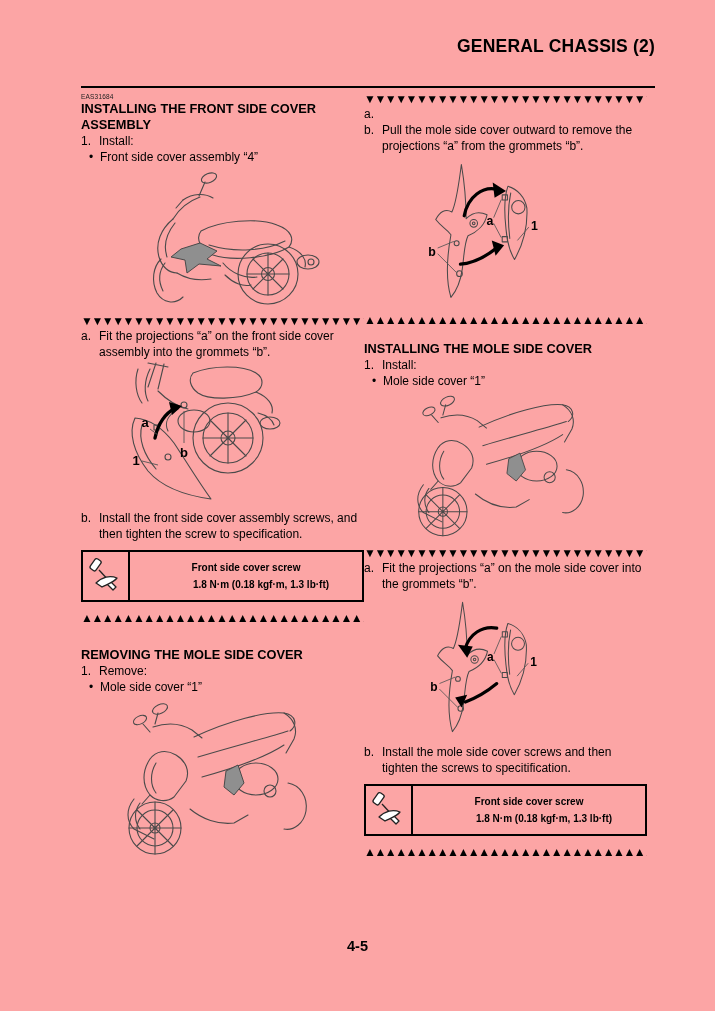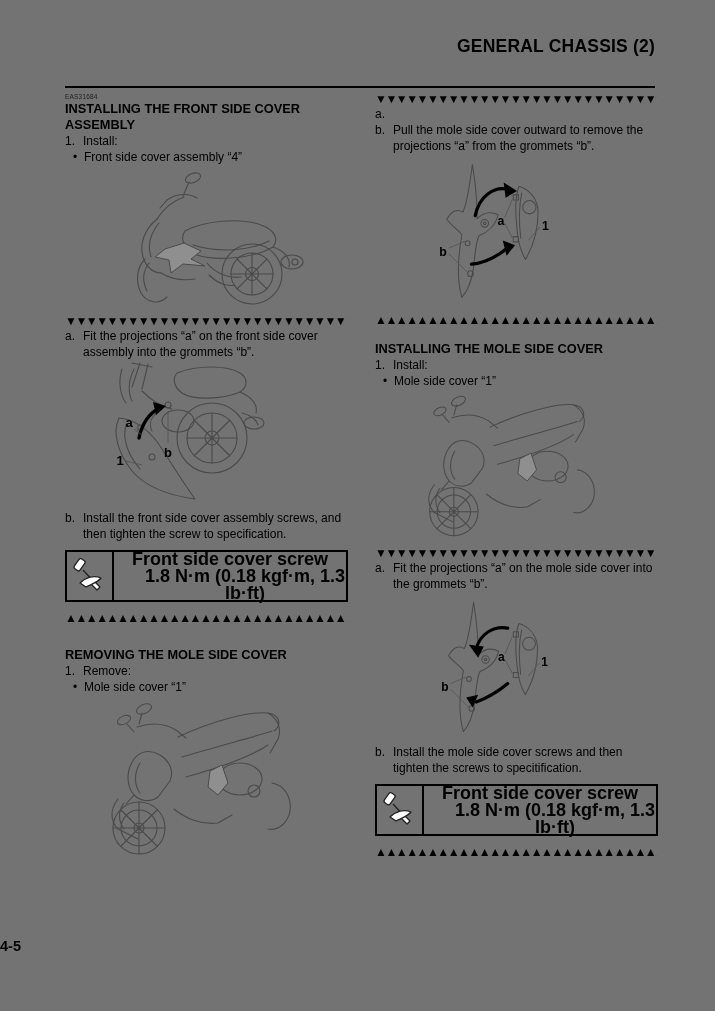--- a/index.html
+++ b/index.html
@@ -1,43 +1,43 @@
 <!DOCTYPE html>
 <html><head>
 <meta charset="utf-8">
 <style>
   * { margin:0; padding:0; box-sizing:border-box; }
   html,body { background:#e8e8e8; }
   .page {
-    width:715px; height:1011px; margin:0 auto; background:#737373;
+    width:715px; height:1011px; margin:0 auto; background:#fca5a5;
     font-family:"Liberation Sans", sans-serif; color:#000;
-    position:relative; overflow:hidden;
+    position:relative; overflow:hidden;padding-left:16px;
   }
   .header { padding:36px 60px 0 65px; }
   .header-title { text-align:right; font-size:17.5px; font-weight:bold; letter-spacing:0.2px; }
   .rule { border-top:2.5px solid #000; margin:29px 60px 0 65px; }
-  .columns { display:flex; gap:27px; padding:5px 58px 0 65px; }
+  .columns { display:flex; padding:5px 58px 0 65px; }
   .col { width:283px; flex-shrink:0; }
   .ref { font-size:6.5px; color:#222; letter-spacing:0.2px; height:8px; }
   .h1 { font-size:12.8px; font-weight:bold; line-height:16px; }
   .body-text { font-size:12px; line-height:16px; }
   .step { display:flex; font-size:12px; line-height:16px; }
   .step .m { width:18px; flex-shrink:0; }
   .bullet { display:flex; font-size:12px; line-height:16px; padding-left:8px; }
   .bullet .m { width:11px; flex-shrink:0; }
   .sep { font-size:12px; line-height:13px; height:13px; letter-spacing:-1.5px;
          white-space:nowrap; overflow:hidden; color:#000; }
   .illus { display:flex; justify-content:center; align-items:center; }
   .spec-box { display:flex; border:2px solid #000; margin-top:8px; height:52px; }
   .spec-icon-cell { width:47px; flex-shrink:0; border-right:2px solid #000;
                     display:flex; align-items:center; justify-content:center; }
   .spec-text-cell { flex:1; display:flex; flex-direction:column; justify-content:center;
-                    text-align:center; font-size:18px; font-weight:bold; line-height:17px; }
+                    text-align:center; font-size:10px; font-weight:bold; line-height:17px; }
   .spec-text-cell .val { padding-left:6px;margin-left:24px; }
-  .footer { position:absolute; top:938px; left:0; width:100%; 
+  .footer { position:absolute; top:938px; left:0; width:100%; text-align:center;
             font-size:14.5px; font-weight:bold; }
   svg { display:block; }
   .lineart { stroke:#4a4a4a; fill:none; stroke-width:1.1; stroke-linecap:round; stroke-linejoin:round; }
   .shade { fill:#8f8f8f; stroke:#4a4a4a; stroke-width:1; }
   .boldarrow { stroke:#000; fill:none; stroke-width:3.4; stroke-linecap:round; }
   .ah { fill:#000; stroke:none; }
   .leader { stroke:#555; stroke-width:0.9; fill:none; }
   .svglabel { font-family:"Liberation Sans",sans-serif; font-size:13px; font-weight:bold; fill:#000; }
 </style>
 </head>

